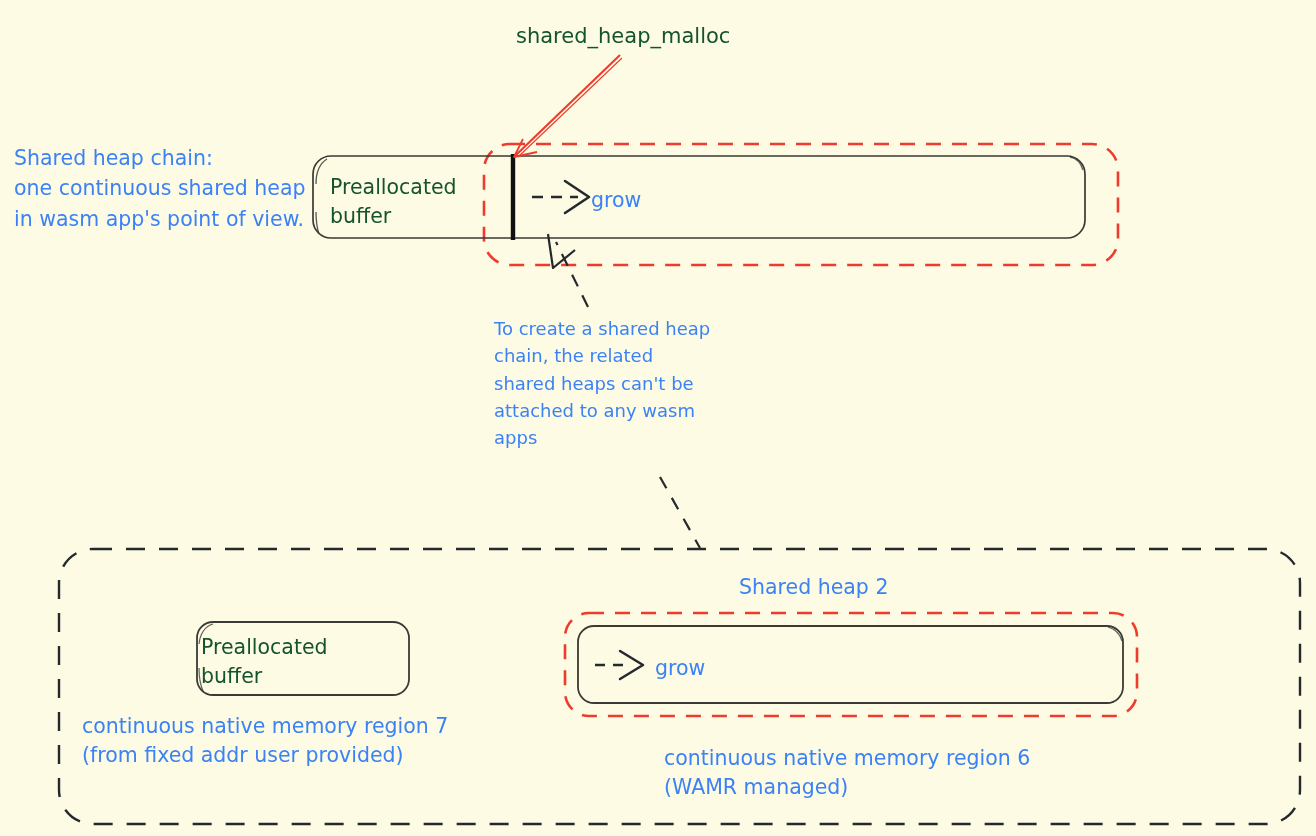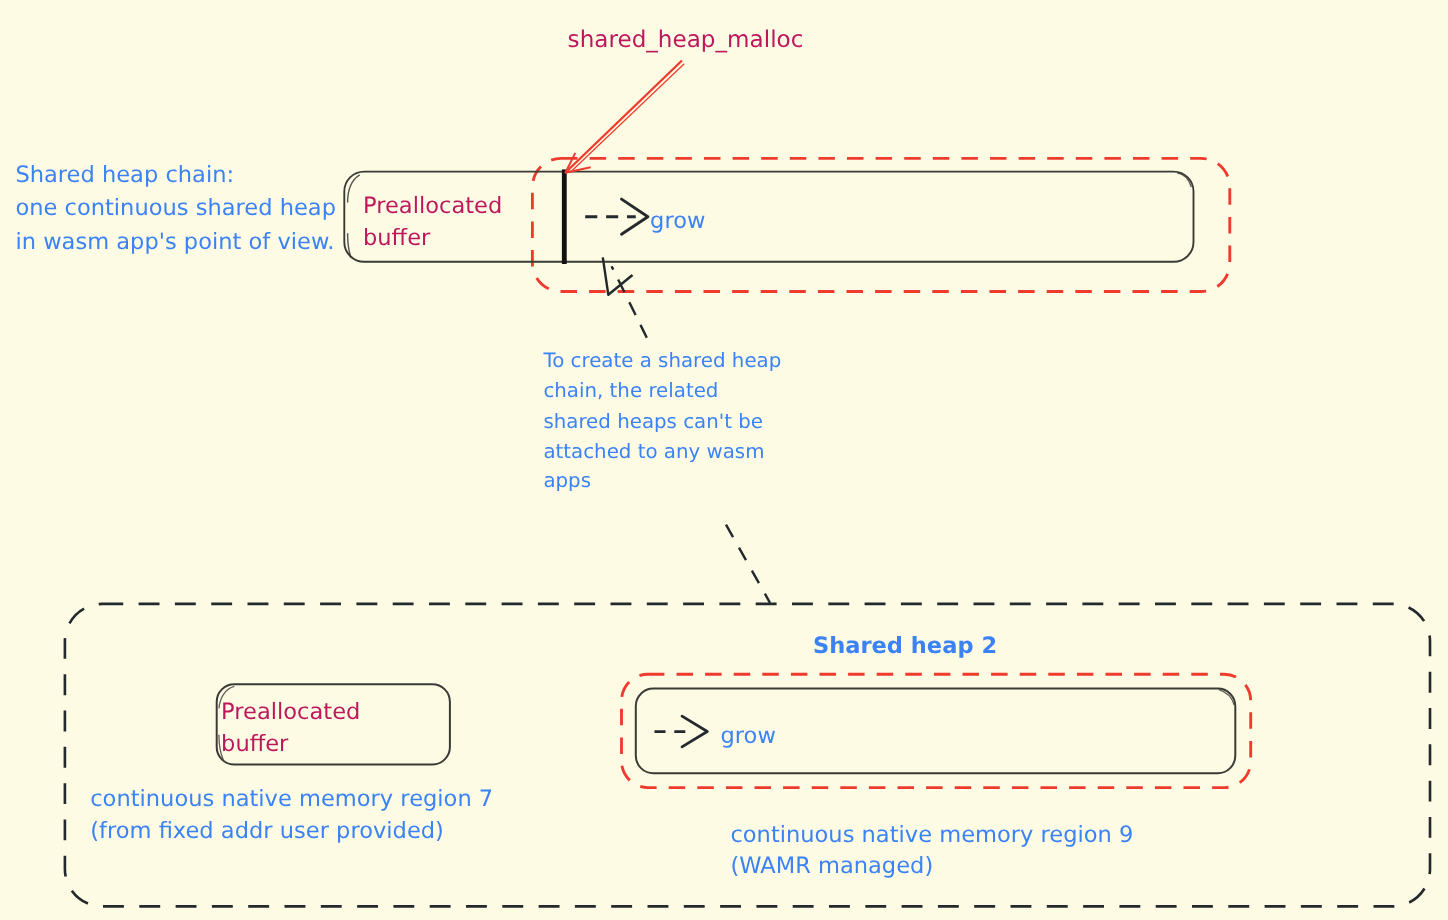--- a/index.html
+++ b/index.html
@@ -22,21 +22,21 @@
     width: 1316px;
     height: 836px;
     pointer-events: none;
   }
   .txt {
     position: absolute;
     color: #3b82f6;
     white-space: pre;
     line-height: 1.38;
   }
-  .txt.red { color: #be185d; }
+  .txt.red { color: #14532d; }
   .txt.center { text-align: left; }
 
   #lbl-shared-heap-chain {
     left: 14px;
     top: 143px;
     font-size: 20.5px;
     line-height: 1.48;
   }
   #lbl-malloc {
     left: 516px;
@@ -66,21 +66,20 @@
     left: 157px;
     top: 573px;
     width: 300px;
     font-size: 20.5px;
   }
   #lbl-shared-heap-2 {
     left: 739px;
     top: 573px;
     width: 300px;
     font-size: 20.5px;
-    font-weight: bold;
   }
   #lbl-prealloc-bottom {
     left: 201px;
     top: 633px;
     width: 205px;
     font-size: 20.5px;
     line-height: 1.42;
   }
   #lbl-grow-bottom {
     left: 655px;
@@ -173,16 +172,16 @@
   <div class="txt center" id="lbl-shared-heap-2">Shared heap 2</div>
 
   <div class="txt red center" id="lbl-prealloc-bottom">Preallocated
 buffer</div>
 
   <div class="txt" id="lbl-grow-bottom">grow</div>
 
   <div class="txt center" id="lbl-region1">continuous native memory region 7
 (from fixed addr user provided)</div>
 
-  <div class="txt center" id="lbl-region2">continuous native memory region 9
+  <div class="txt center" id="lbl-region2">continuous native memory region 6
 (WAMR managed)</div>
 
 </div>
 
 </body></html>

